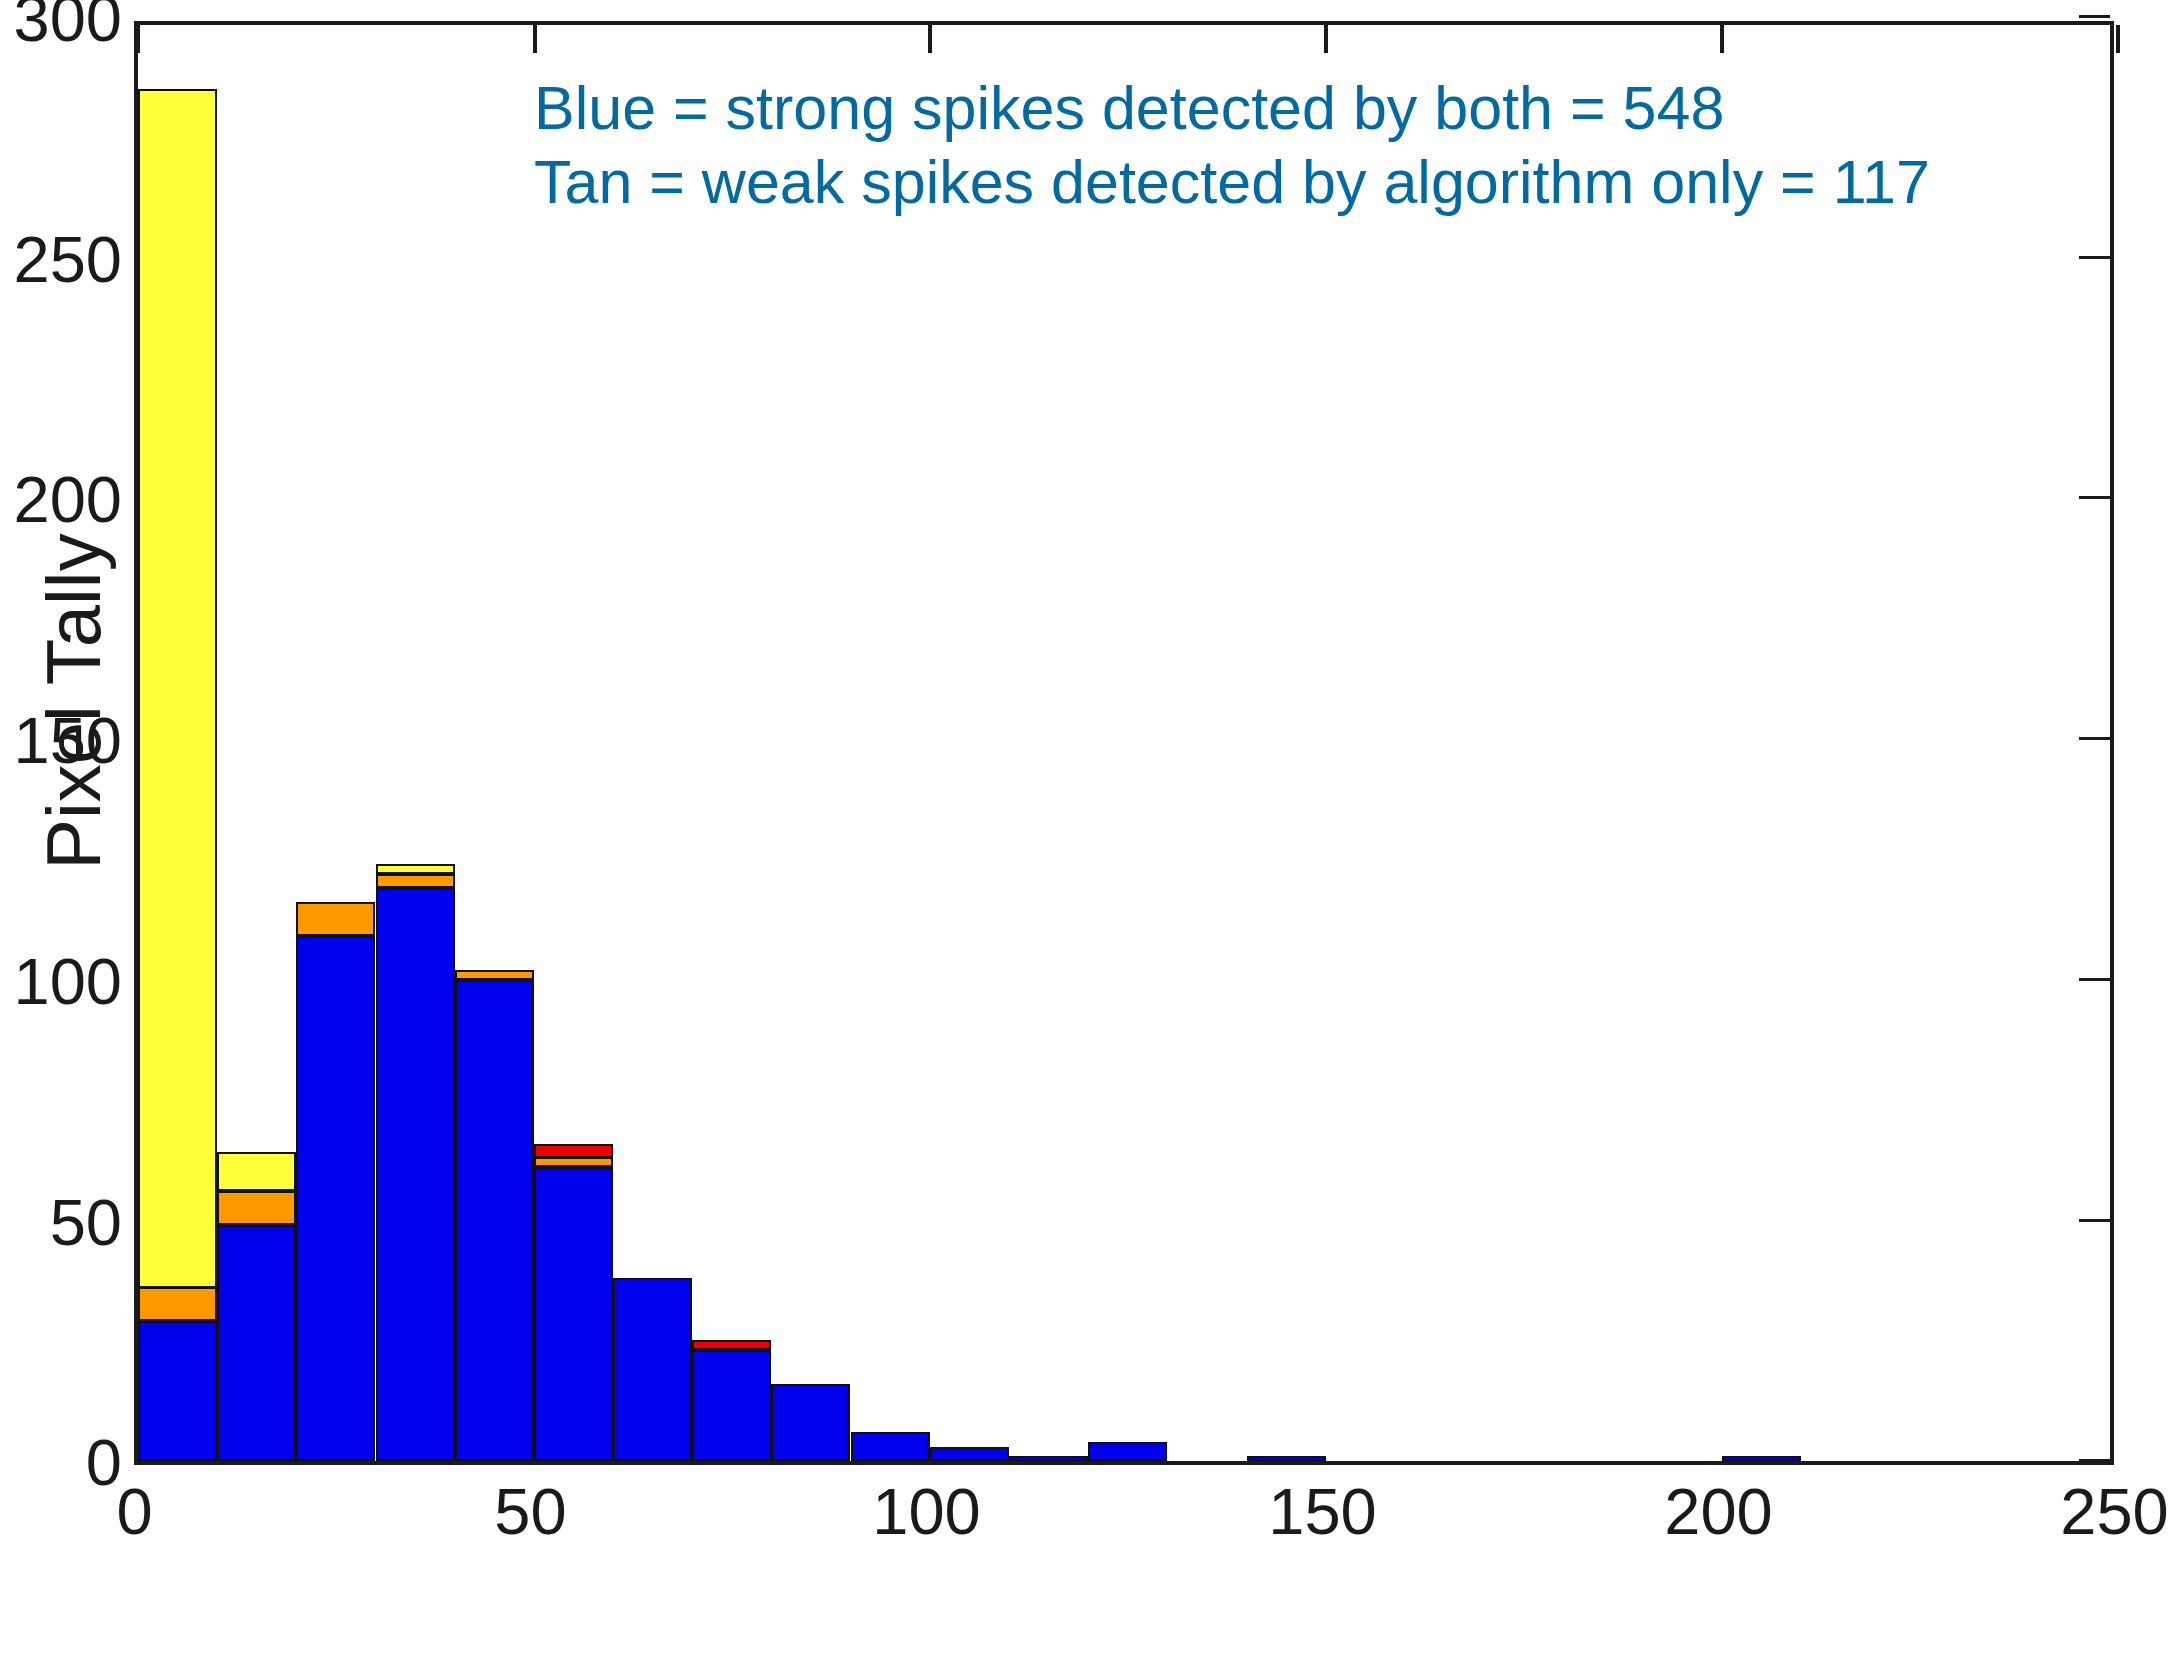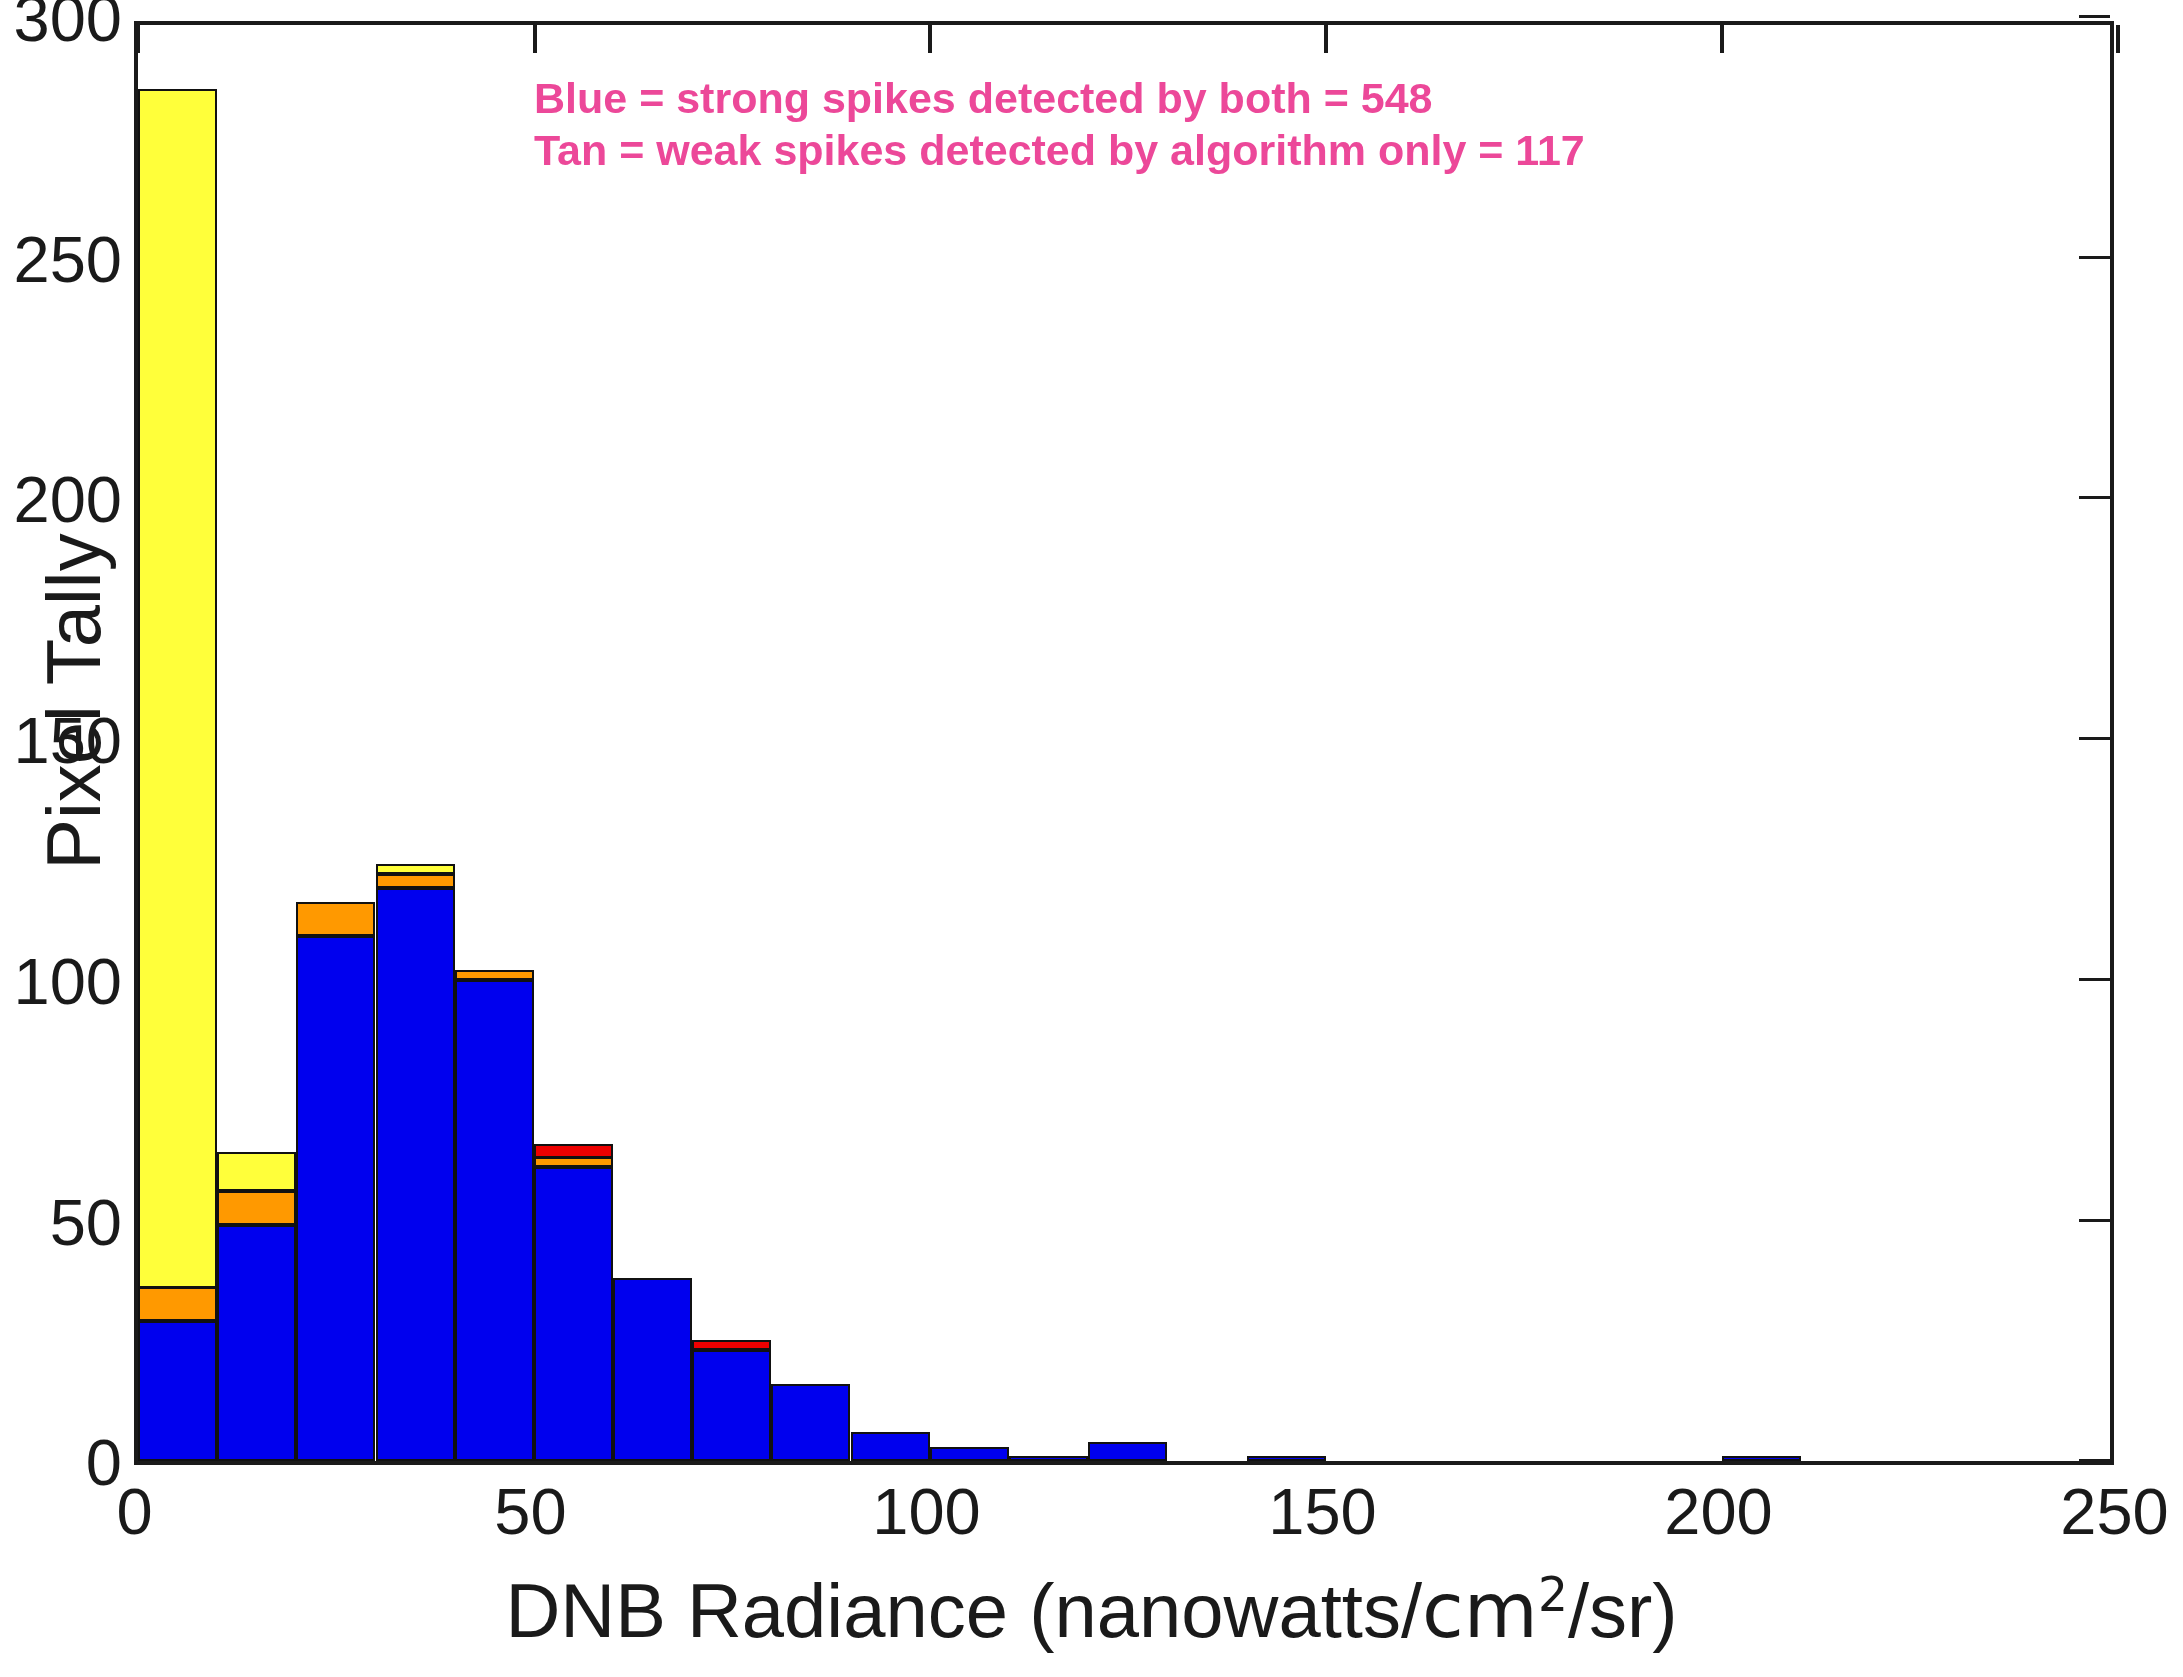--- a/index.html
+++ b/index.html
@@ -24,22 +24,22 @@
   
   .xtick{position:absolute;top:0;width:3.5px;height:28px;background:#1a1a1a;}
   .xtlab{position:absolute;top:1479px;width:283px;text-align:center;
          font-size:65px;color:#1a1a1a;line-height:1;}
   #xlabel{position:absolute;left:0;top:1566px;width:2183px;text-align:center;
           font-size:76px;color:#1a1a1a;white-space:nowrap;}
   #xlabel .cmfont{font-family:"DejaVu Sans",sans-serif;}
   #xlabel sup{font-size:0.62em;vertical-align:super;line-height:0;}
 
   
-  #annot{position:absolute;left:534px;top:72px;font-size:43px;color:#ec4899;
-         line-height:1.21;white-space:nowrap;font-weight:bold;}
+  #annot{position:absolute;left:534px;top:72px;font-size:61px;color:#0369a1;
+         line-height:1.21;white-space:nowrap;}
   #annot div{margin:0;padding:0;}
 </style>
 </head>
 <body>
 
 <div id="fig">
 
   <div class="ylab-outer">
     <div id="ylabel">Pixel Tally</div>
   </div>
@@ -134,21 +134,20 @@
 
   <div id="xticklabels">
       <div class="xtlab" style="left: -7px;">0</div>
       <div class="xtlab" style="left: 389px;">50</div>
       <div class="xtlab" style="left: 785px;">100</div>
       <div class="xtlab" style="left: 1181px;">150</div>
       <div class="xtlab" style="left: 1577px;">200</div>
       <div class="xtlab" style="left: 1973px;">250</div>
     </div>
 
-  <div id="xlabel"><span>DNB Radiance (nanowatts/</span><span class="cmfont">cm</span><sup class="cmfont">2</sup><span>/sr)</span></div>
 
   <div id="annot">
     <div>Blue = strong spikes detected by both = 548</div>
     <div>Tan = weak spikes detected by algorithm only = 117</div>
   </div>
 
 </div>
 
 
 </body></html>

